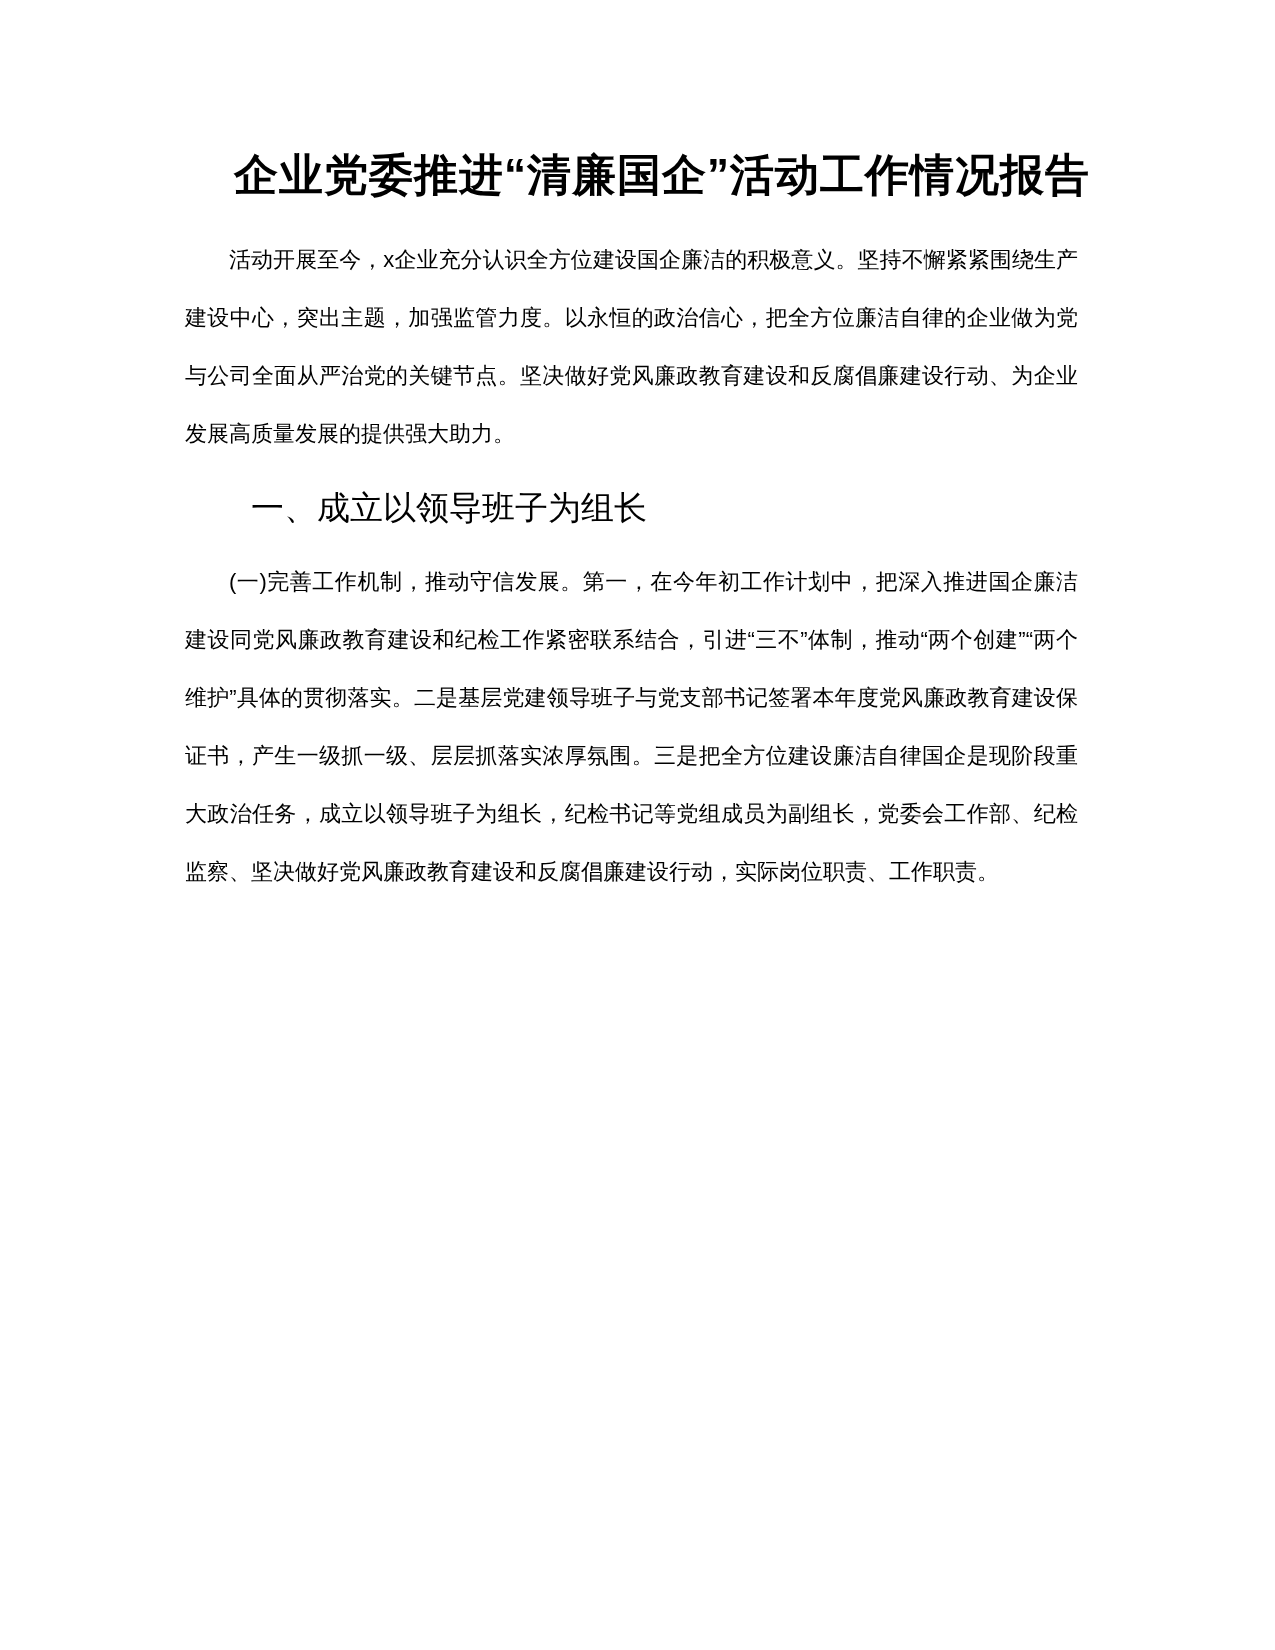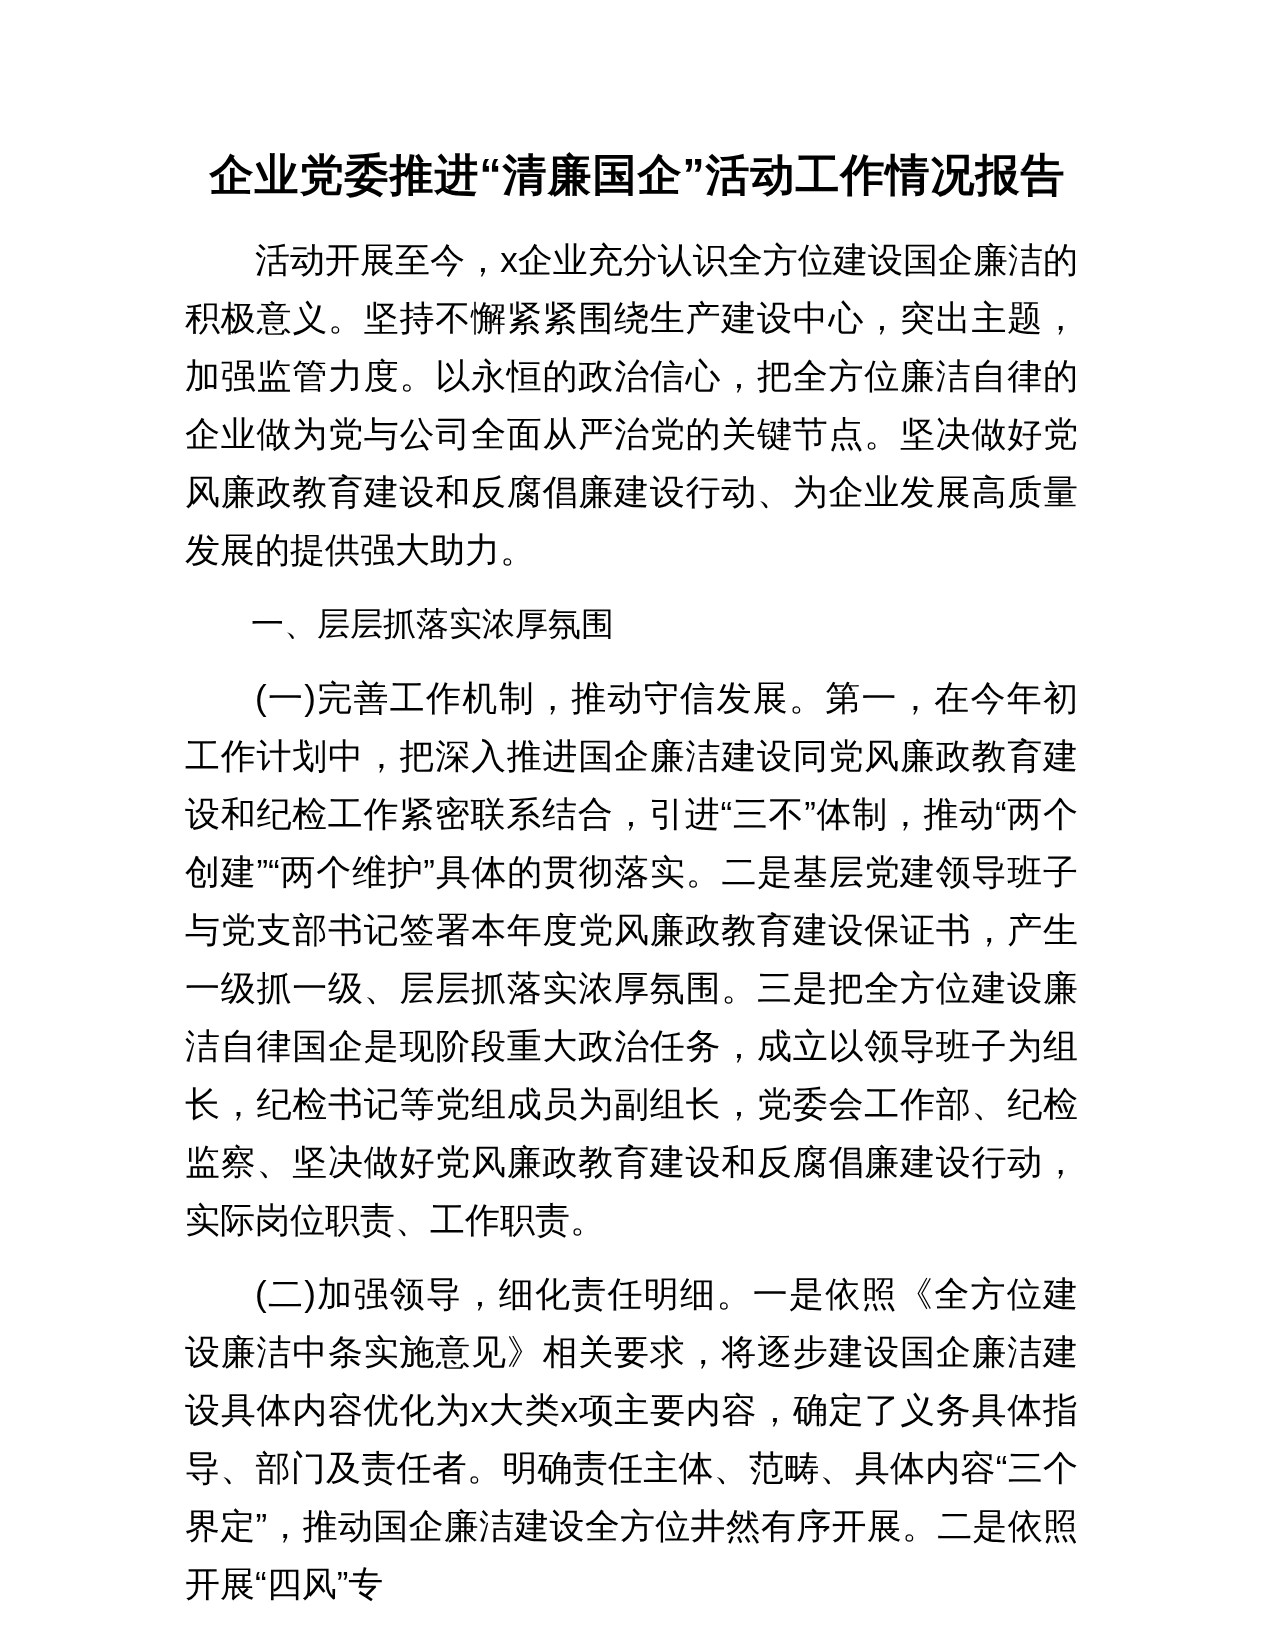--- a/index.html
+++ b/index.html
@@ -16,26 +16,26 @@
     box-sizing: border-box;
     padding: 135px 185px 0 185px;
     font-family: "Liberation Sans", sans-serif;
     color: #000000;
     overflow: hidden;
   }
   .doc-title {
     font-size: 44px;
     font-weight: bold;
     line-height: 80px;
-    text-align: center;
+    text-align: right;
     margin: 0 0 16px 0;
     letter-spacing: 1px;
   }
   .doc-para {
-    font-size: 35px;
+    font-size: 22px;
     line-height: 58px;
     text-align: justify;
     text-indent: 2em;
     margin: 0 12px 16px 0;
     line-break: strict;
     word-break: normal;
   }
   .doc-heading {
     font-size: 33px;
     line-height: 58px;
@@ -44,18 +44,17 @@
   }
 </style>
 </head>
 <body>
 
 <div class="page">
   <h1 class="doc-title">企业党委推进“清廉国企”活动工作情况报告</h1>
 
   <p class="doc-para">活动开展至今，x企业充分认识全方位建设国企廉洁的积极意义。坚持不懈紧紧围绕生产建设中心，突出主题，加强监管力度。以永恒的政治信心，把全方位廉洁自律的企业做为党与公司全面从严治党的关键节点。坚决做好党风廉政教育建设和反腐倡廉建设行动、为企业发展高质量发展的提供强大助力。</p>
 
-  <p class="doc-heading">一、层层抓落实浓厚氛围</p>
+  <p class="doc-heading">一、成立以领导班子为组长</p>
 
   <p class="doc-para">(一)完善工作机制，推动守信发展。第一，在今年初工作计划中，把深入推进国企廉洁建设同党风廉政教育建设和纪检工作紧密联系结合，引进“三不”体制，推动“两个创建”“两个维护”具体的贯彻落实。二是基层党建领导班子与党支部书记签署本年度党风廉政教育建设保证书，产生一级抓一级、层层抓落实浓厚氛围。三是把全方位建设廉洁自律国企是现阶段重大政治任务，成立以领导班子为组长，纪检书记等党组成员为副组长，党委会工作部、纪检监察、坚决做好党风廉政教育建设和反腐倡廉建设行动，实际岗位职责、工作职责。</p>
 
-  <p class="doc-para">(二)加强领导，细化责任明细。一是依照《全方位建设廉洁中条实施意见》相关要求，将逐步建设国企廉洁建设具体内容优化为x大类x项主要内容，确定了义务具体指导、部门及责任者。明确责任主体、范畴、具体内容“三个界定”，推动国企廉洁建设全方位井然有序开展。二是依照开展“四风”专</p>
 </div>
 
 </body></html>

